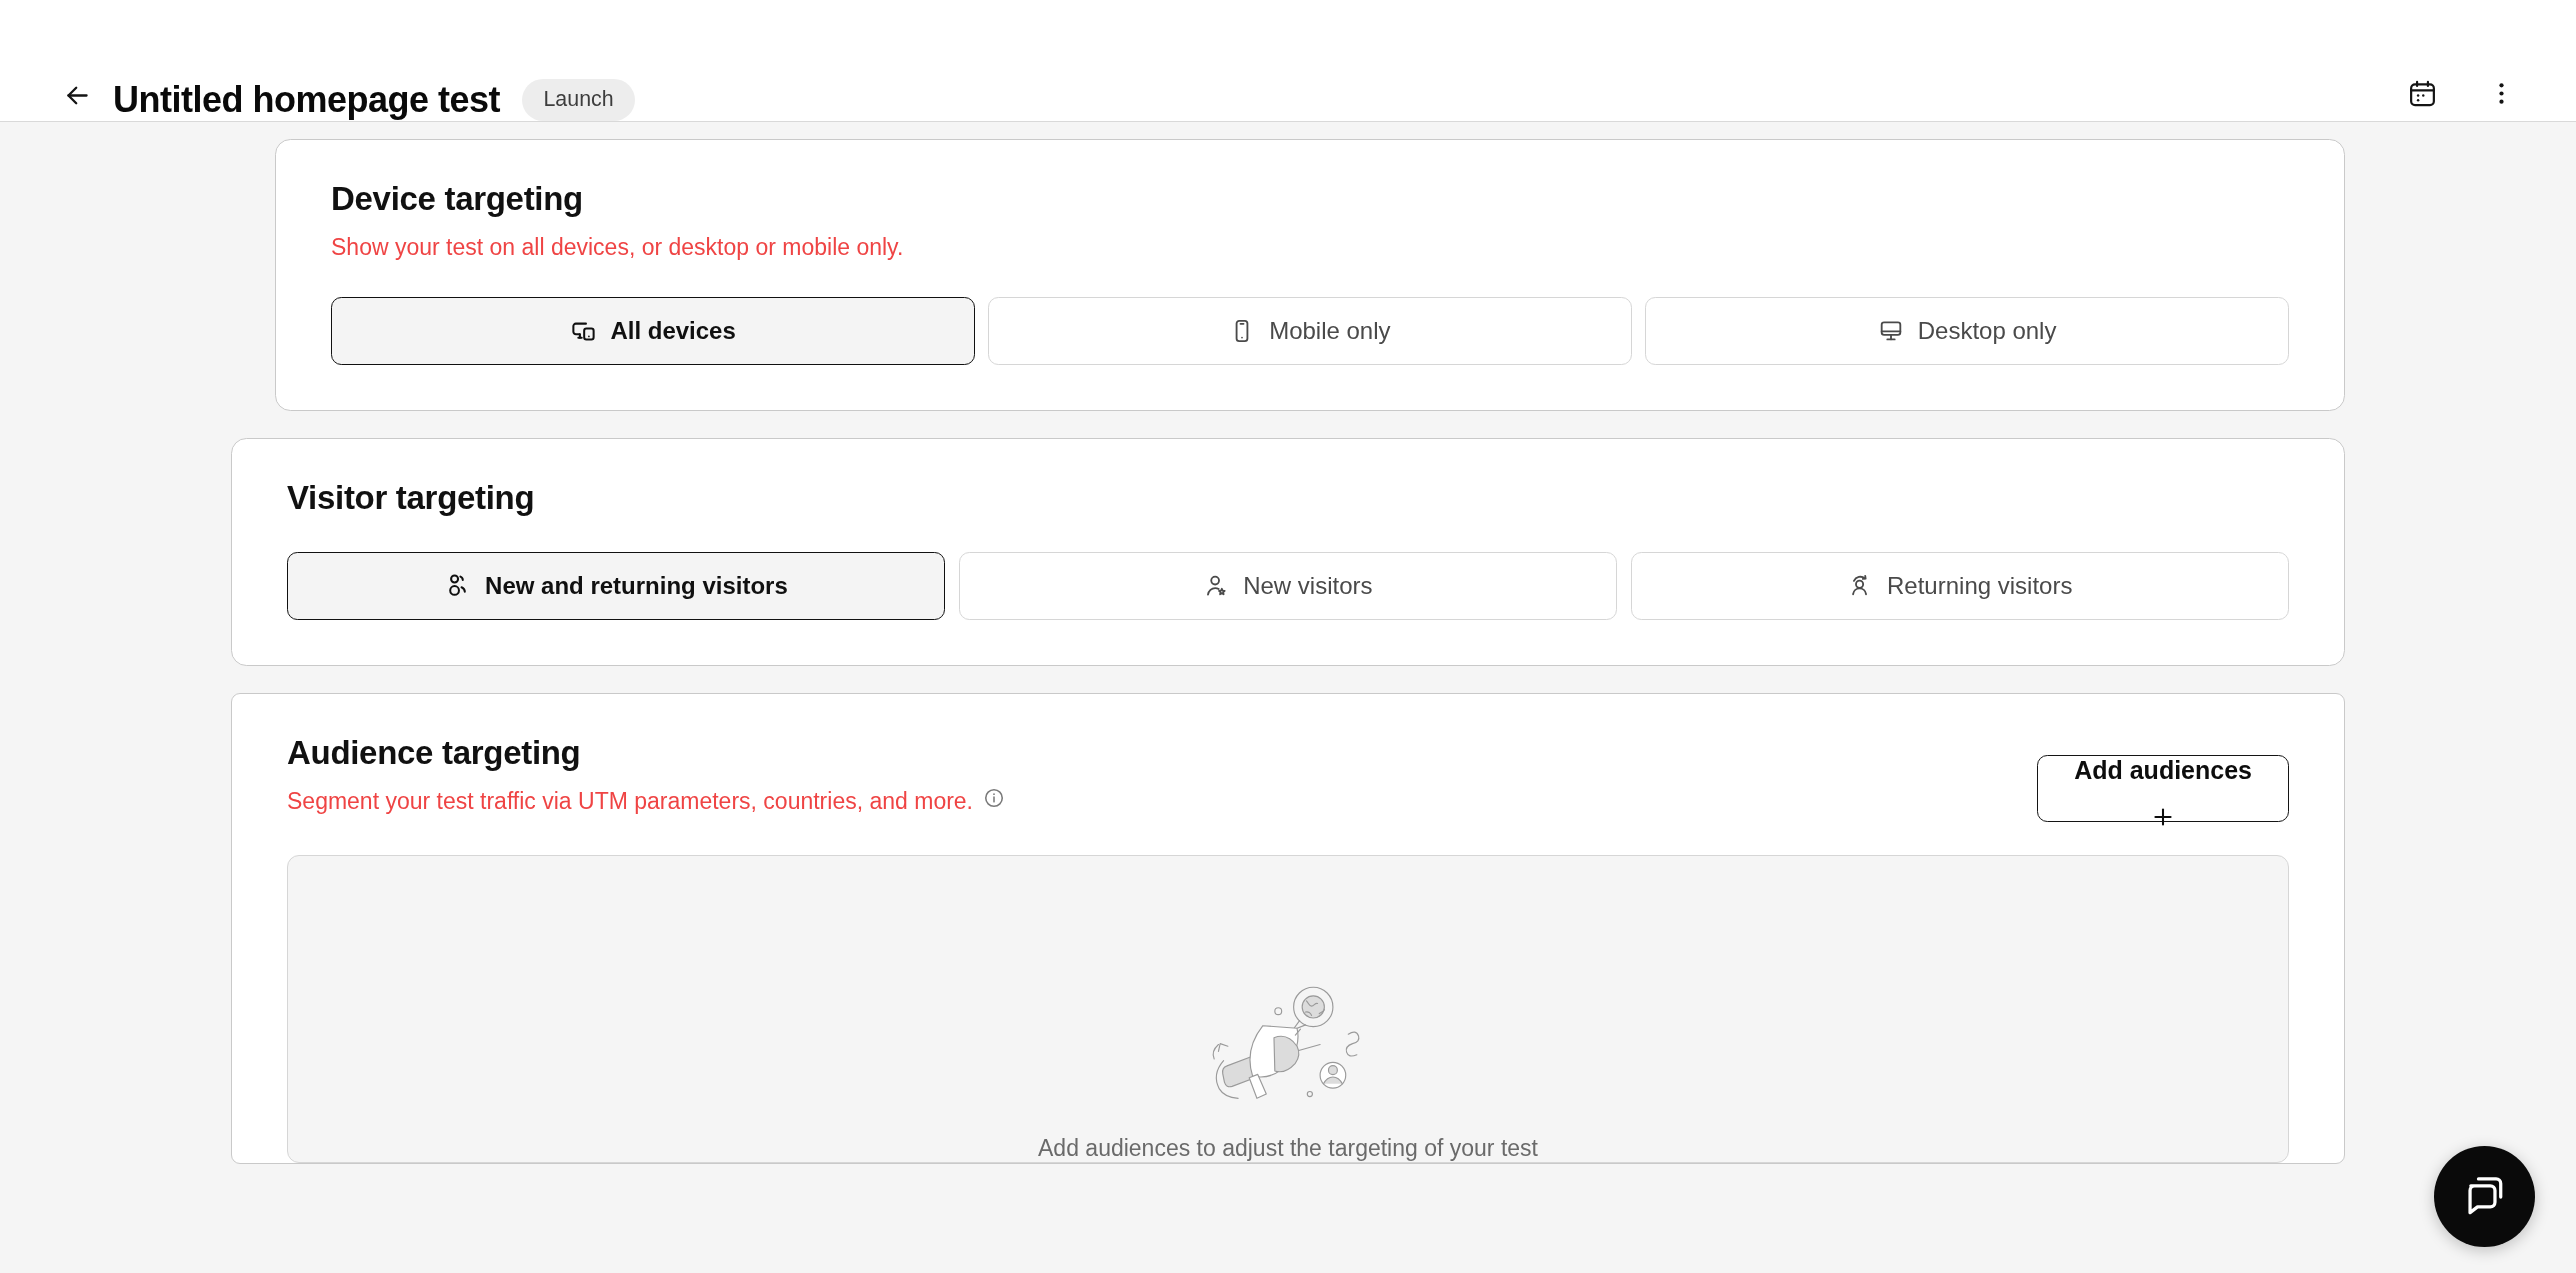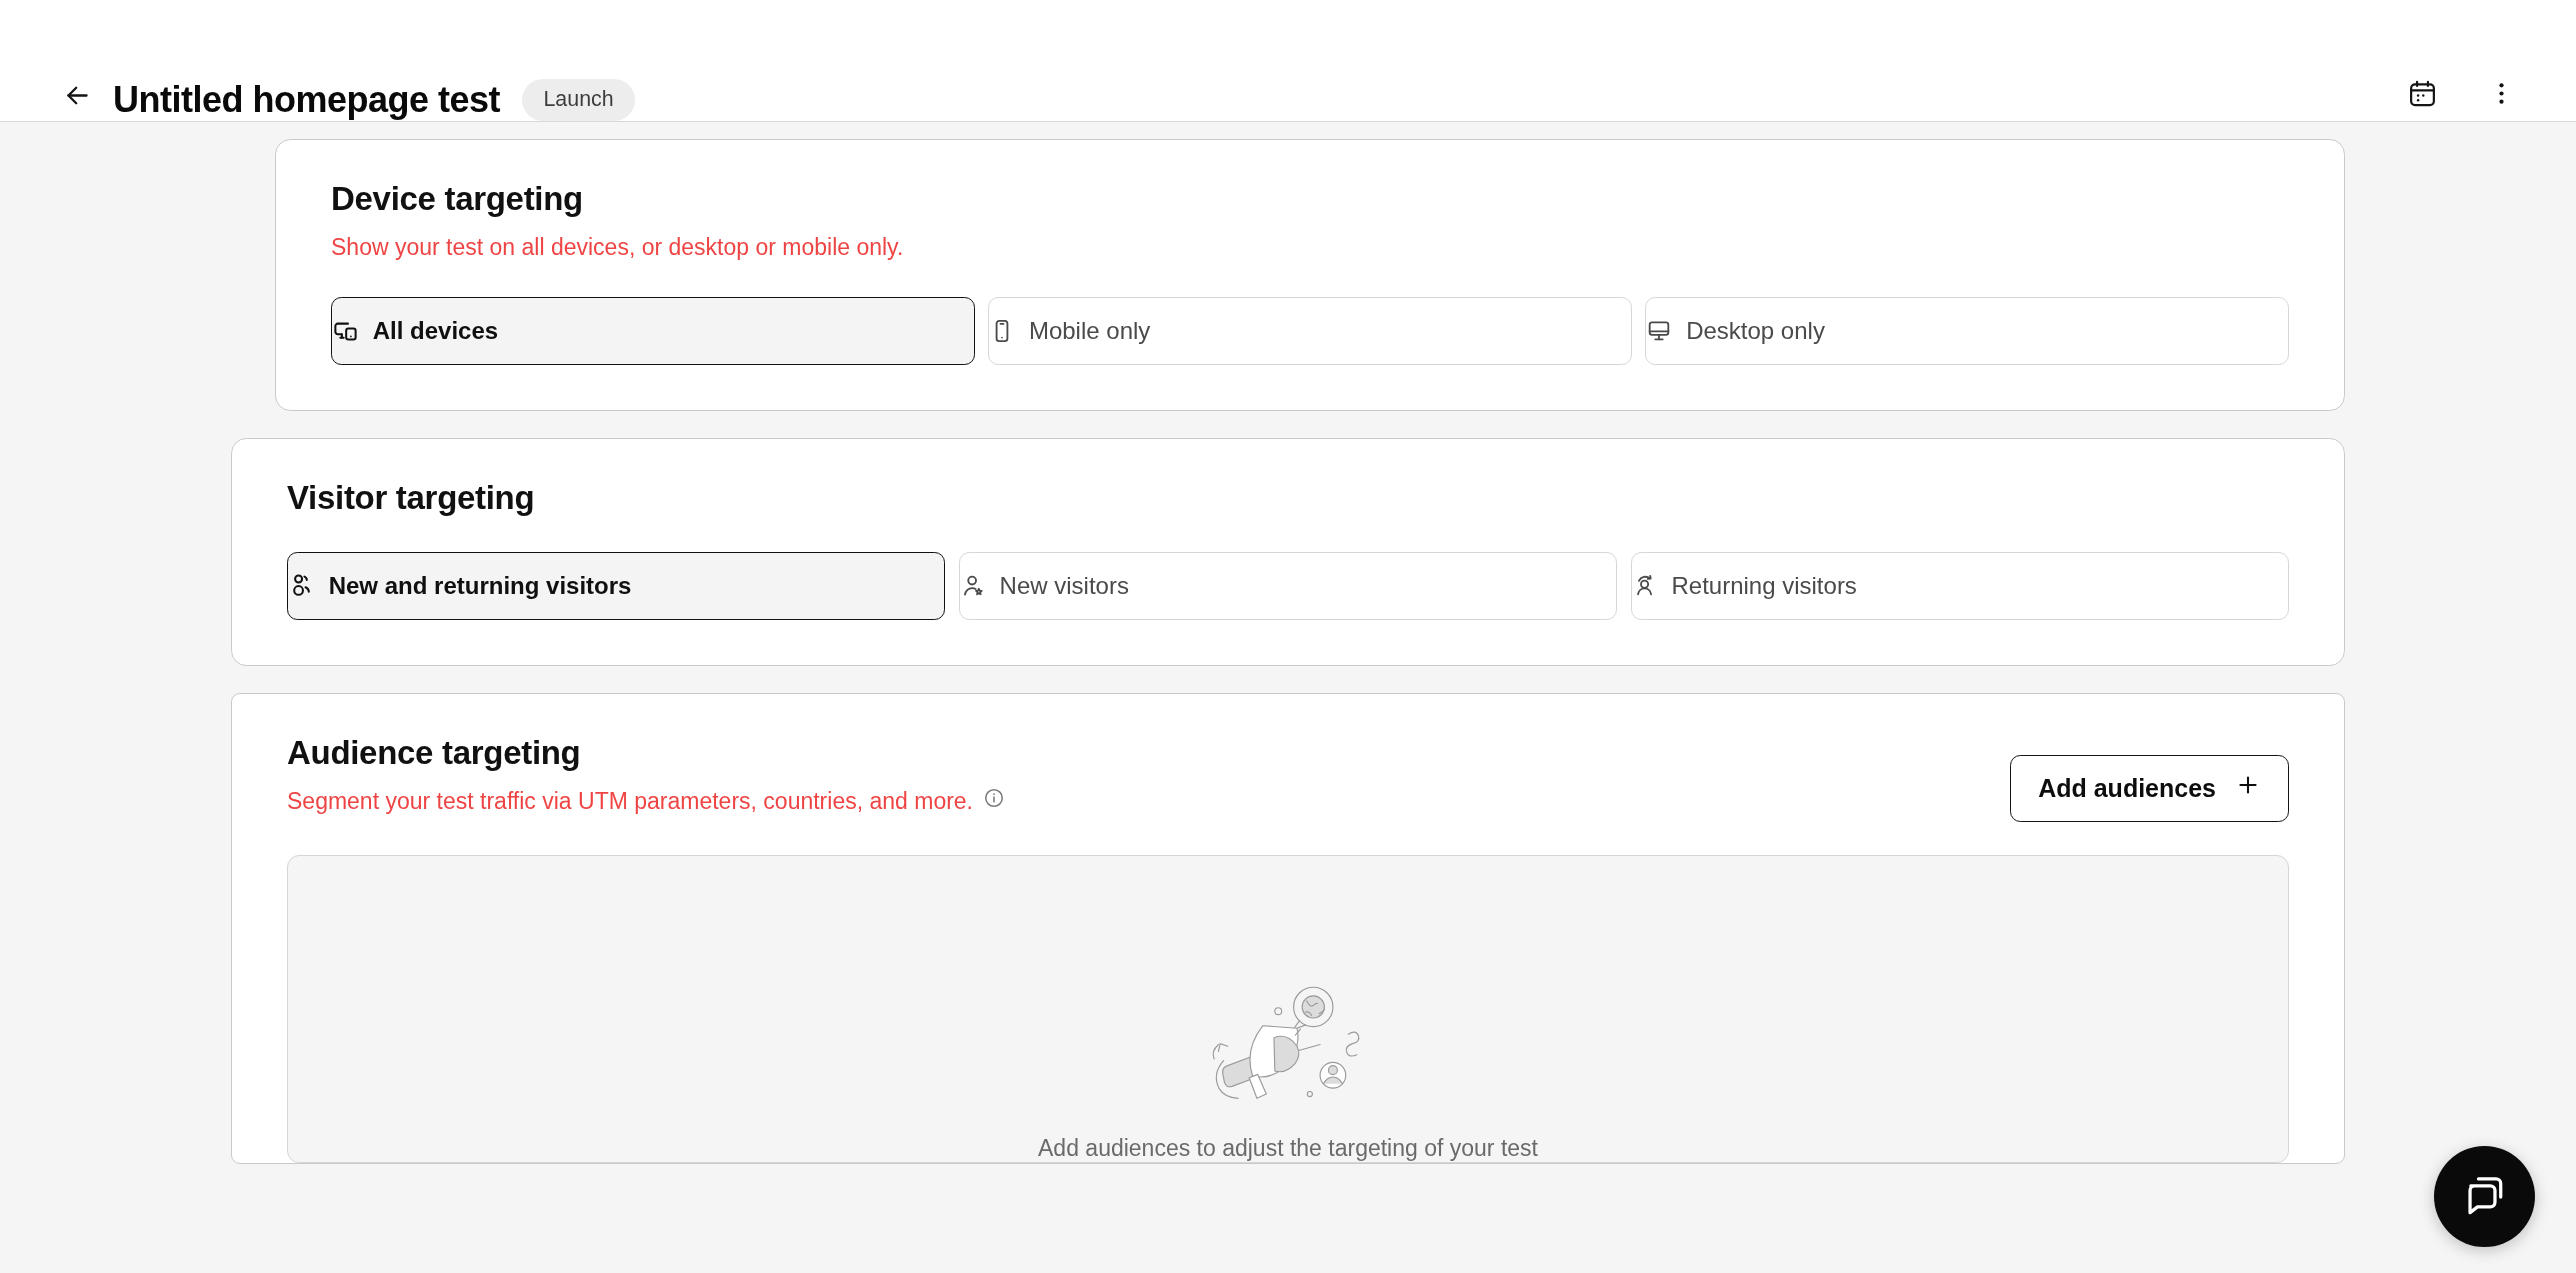--- a/index.html
+++ b/index.html
@@ -112,20 +112,21 @@
     display: flex;
     gap: 13.7px;
     margin-top: 34px;
   }
   .seg-btn {
     flex: 1 1 0;
     height: 68px;
     border-radius: 10.3px;
     display: flex;
     align-items: center;
+    justify-content: center;
     gap: 13.7px;
     font-size: 24px;
     font-family: "Liberation Sans", sans-serif;
     cursor: pointer;
     background: #ffffff;
     border: 0.9px solid #d6d6d6;
     color: #4a4a4a;
     white-space: nowrap;
   }
   .seg-btn.selected {
@@ -140,31 +141,32 @@
   .aud-head {
     display: flex;
     align-items: flex-start;
     justify-content: space-between;
   }
   .add-aud-btn {
     display: flex;
     align-items: center;
     gap: 19px;
     height: 67px;
-    padding: 0 27px;
+    padding: 0 36px;
     border: 1.7px solid #141414;
     border-radius: 10.3px;
     background: #ffffff;
     color: #0d0d0d;
     font-size: 25px;
     font-weight: 700;
     font-family: "Liberation Sans", sans-serif;
     cursor: pointer;
     white-space: nowrap;
     margin-top: 22px;
+    flex-direction: column;
   }
 
   .empty-state {
     margin-top: 33px;
     background: #f5f5f5;
     border: 0.9px solid #d6d6d6;
     border-radius: 12px;
     height: 308px;
     display: flex;
     flex-direction: column;

